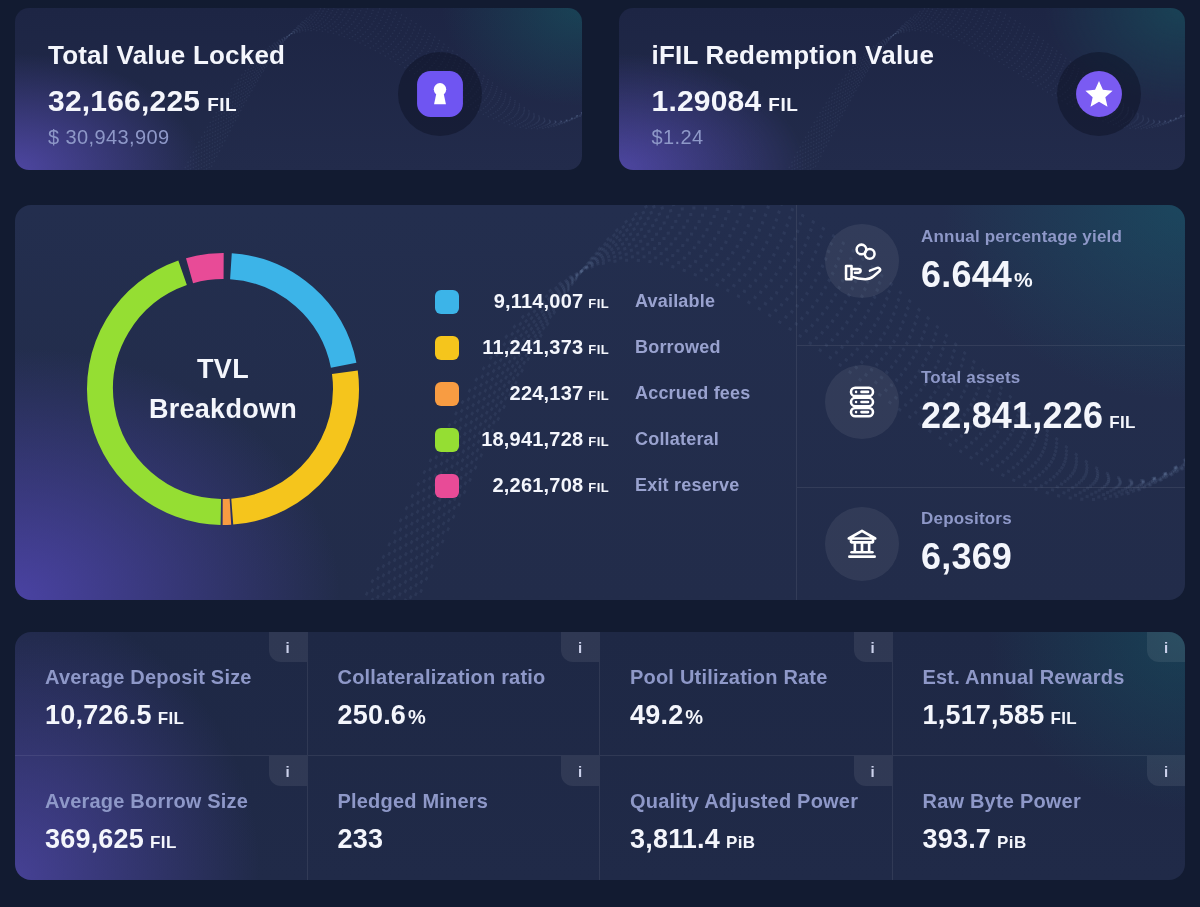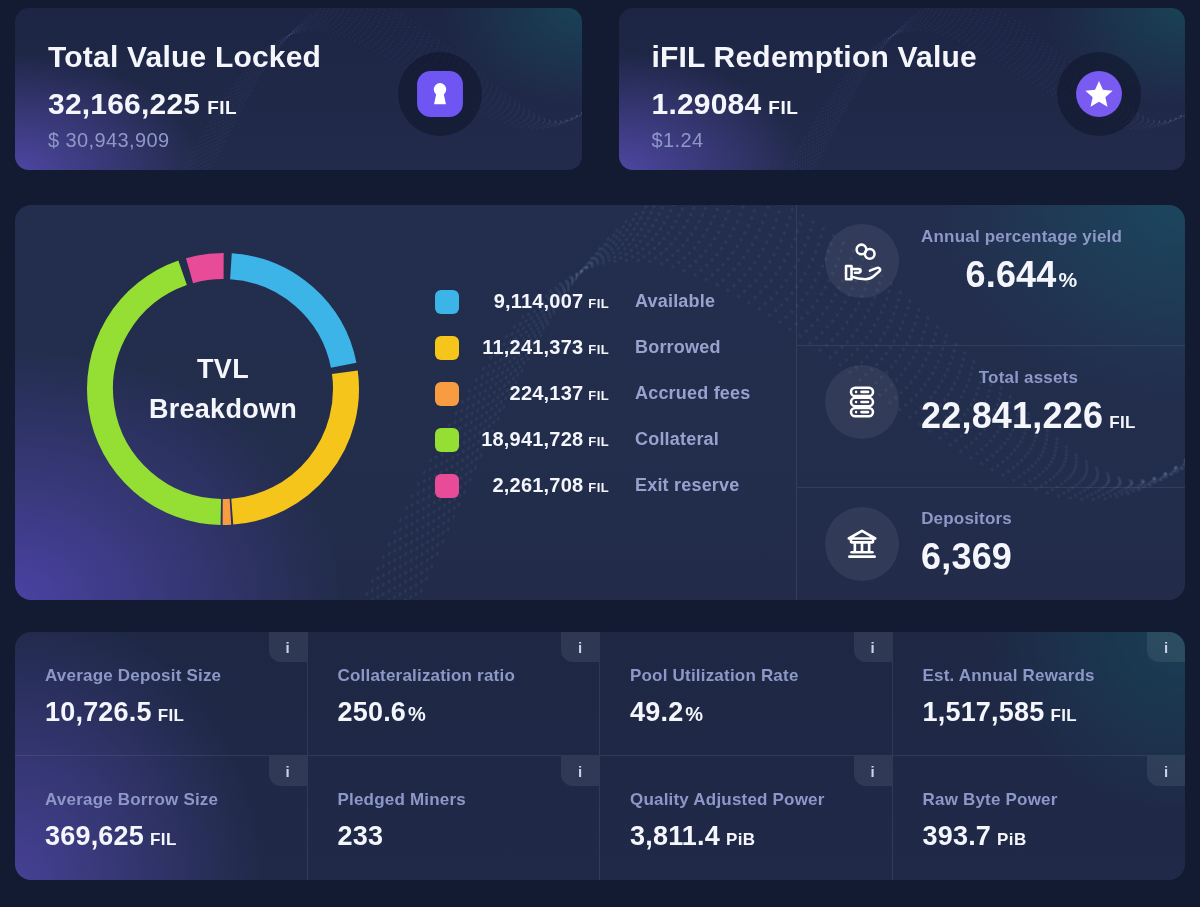--- a/index.html
+++ b/index.html
@@ -14,21 +14,21 @@
   .page{position:relative;width:1200px;height:907px;padding:8px 15px 0;}
 
   
   .top-row{display:flex;gap:37px;height:162px;}
   .metric-card{position:relative;flex:1;border-radius:14px;overflow:hidden;
     background:
       radial-gradient(55% 120% at 0% 100%, rgba(92,79,190,0.75), rgba(92,79,190,0) 60%),
       radial-gradient(45% 110% at 100% 0%, rgba(22,90,100,0.55), rgba(22,90,100,0) 55%),
       linear-gradient(#1d2544,#222b4b);}
   .metric-card .inner{position:relative;z-index:2;padding:32px 0 0 33px;}
-  .m-title{font-size:30px;font-weight:700;color:var(--white);letter-spacing:.2px;}
+  .m-title{font-size:26px;font-weight:700;color:var(--white);letter-spacing:.2px;}
   .m-value{margin-top:13px;font-size:30px;font-weight:700;color:var(--white);letter-spacing:.2px;}
   .m-value .unit{font-size:19px;margin-left:7px;letter-spacing:.5px;}
   .m-usd{margin-top:8px;font-size:20px;font-weight:500;color:var(--lav);letter-spacing:.4px;}
   .icon-badge{position:absolute;z-index:2;top:46px;width:84px;height:84px;border-radius:50%;
     background:rgba(10,16,34,0.45);display:flex;align-items:center;justify-content:center;}
   .icon-badge.inset-far{right:100px;top:44px;}
   .icon-badge.inset-near{right:44px;top:44px;}
   .icon-badge svg{width:54px;height:54px;display:block;}
   .deco{position:absolute;inset:0;width:100%;height:100%;pointer-events:none;z-index:1;}
 
@@ -51,38 +51,38 @@
   .lv i{font-style:normal;font-size:13px;font-weight:700;margin-left:5px;letter-spacing:.4px;}
   .ll{margin-left:26px;font-size:18px;font-weight:700;color:#99a2cf;letter-spacing:.2px;}
 
   .mid-right{position:relative;z-index:2;width:389px;border-left:1px solid var(--line);
     display:flex;flex-direction:column;}
   .side-row{flex:1;display:flex;align-items:center;padding-left:28px;}
   .side-row + .side-row{border-top:1px solid var(--line);margin-top:28px;}
   .halo{width:74px;height:74px;border-radius:50%;background:rgba(255,255,255,0.07);
     display:flex;align-items:center;justify-content:center;flex:0 0 auto;}
   .halo svg{width:44px;height:44px;display:block;}
-  .side-txt{margin-left:22px;text-align:center;}
+  .side-txt{margin-left:22px;}
   .s-label{font-size:17px;font-weight:600;color:var(--lav);letter-spacing:.2px;}
   .s-value{margin-top:7px;color:var(--white);}
   .s-value b{font-size:36px;font-weight:700;letter-spacing:.2px;}
   .s-value .unit{font-size:17px;font-weight:700;margin-left:6px;letter-spacing:.4px;}
   .s-value .unit.pct{font-size:21px;margin-left:2px;}
 
   
   .bottom-grid{position:relative;margin-top:32px;height:248px;border-radius:16px;overflow:hidden;
     display:grid;grid-template-columns:1fr 1fr 1fr 1fr;grid-template-rows:1fr 1fr;
     background:
       radial-gradient(30% 160% at 0% 100%, rgba(90,77,190,0.65), rgba(90,77,190,0) 70%),
       radial-gradient(28% 120% at 100% 0%, rgba(18,92,104,0.45), rgba(18,92,104,0) 60%),
       linear-gradient(#1e2845,#202a48);}
   .cell{position:relative;padding:34px 0 0 30px;}
   .cell:not(:nth-child(4n)){border-right:1px solid var(--line);}
   .cell:nth-child(-n+4){border-bottom:1px solid var(--line);}
-  .c-label{font-size:17px;font-weight:600;color:var(--lav);letter-spacing:.2px;}
+  .c-label{font-size:20px;font-weight:600;color:var(--lav);letter-spacing:.2px;}
   .c-value{margin-top:11px;color:var(--white);}
   .c-value b{font-size:27px;font-weight:700;letter-spacing:.2px;}
   .c-value .unit{font-size:17px;font-weight:700;margin-left:6px;letter-spacing:.4px;}
   .c-value .unit.pct{font-size:20px;margin-left:2px;}
   .info-tab{position:absolute;top:0;right:0;width:38px;height:30px;
     background:rgba(255,255,255,0.08);border-bottom-left-radius:12px;
     display:flex;align-items:center;justify-content:center;cursor:pointer;}
   .info-tab span{color:#ccd2ec;font-size:15px;font-weight:600;font-style:normal;}
 </style>
 </head>

